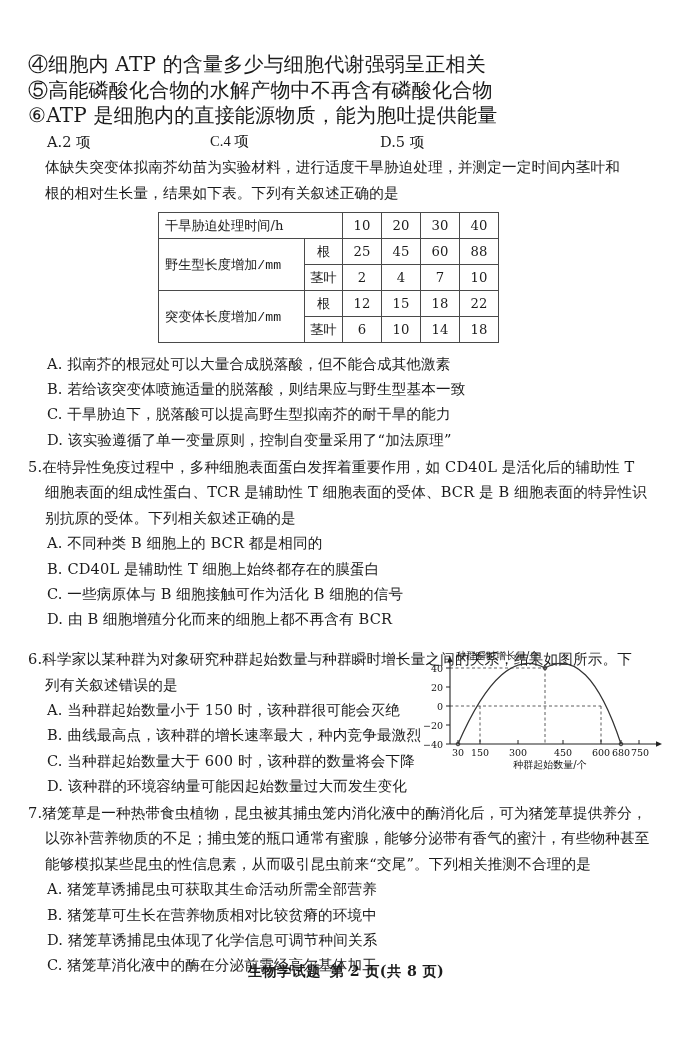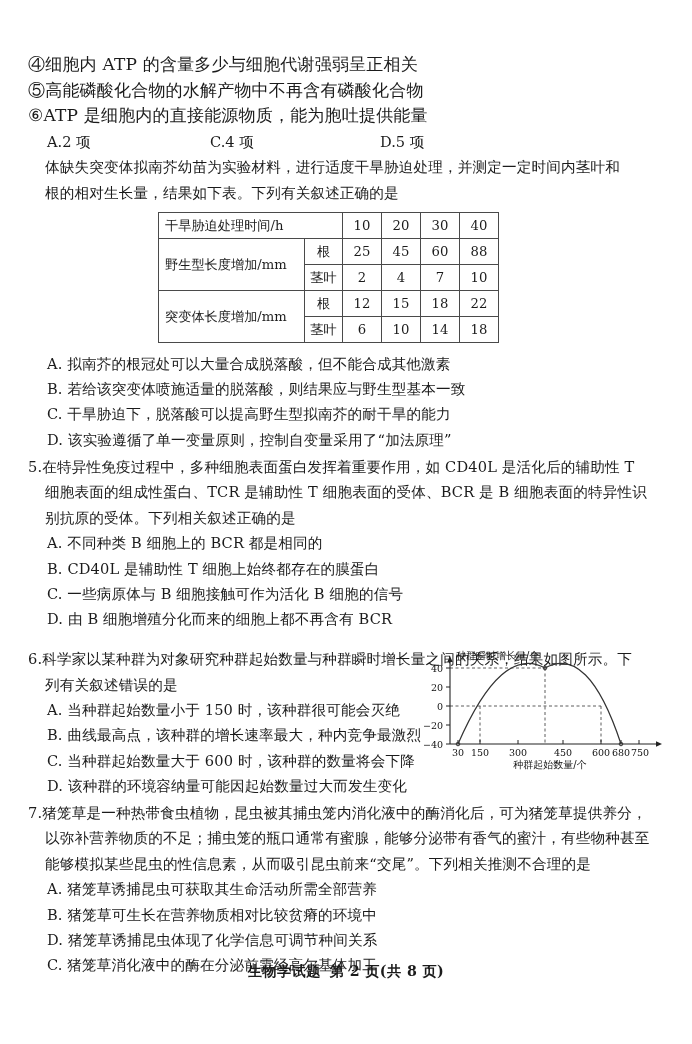--- a/index.html
+++ b/index.html
@@ -24,21 +24,21 @@
   }
   .content {
     position: absolute;
     left: 28px;
     top: 52px;
     width: 640px;
   }
 
   
   .line {
-    font-size: 17px;
+    font-size: 20px;
     line-height: 25.5px;
     letter-spacing: 0.2px;
     white-space: nowrap;
   }
   .q-body {
     font-size: 14.6px;
     line-height: 25.5px;
     letter-spacing: 0.15px;
   }
   .hang {
@@ -54,21 +54,21 @@
   }
   .opt-row {
     display: flex;
     font-size: 14.6px;
     line-height: 25.5px;
     padding-left: 19px;
   }
   .opt-row > span { white-space: nowrap; }
   .opt-row .c1 { width: 163px; }
   .opt-row .c2 { width: 170px; }
-  .opt-row .c3 { width: 170px; }
+  .opt-row .c3 { width: 170px; font-family: Liberation Serif, serif; }
 
   
   .tbl-wrap {
     margin-top: 7px;
     margin-bottom: 8px;
     padding-left: 130px;
   }
   table.data {
     border-collapse: collapse;
     font-size: 13.2px;
@@ -80,20 +80,21 @@
     vertical-align: middle;
     padding: 0;
     height: 25px;
     font-family: "DejaVu Serif", "Liberation Serif", serif;
   }
   table.data td.rowlabel {
     width: 139px;
     text-align: left;
     padding-left: 6px;
     font-size: 13.2px;
+    font-family: Liberation Mono, monospace;
   }
   table.data td.sub {
     width: 37px;
   }
   table.data td.val {
     width: 38px;
   }
   table.data td.hdrspan {
     text-align: left;
     padding-left: 6px;

